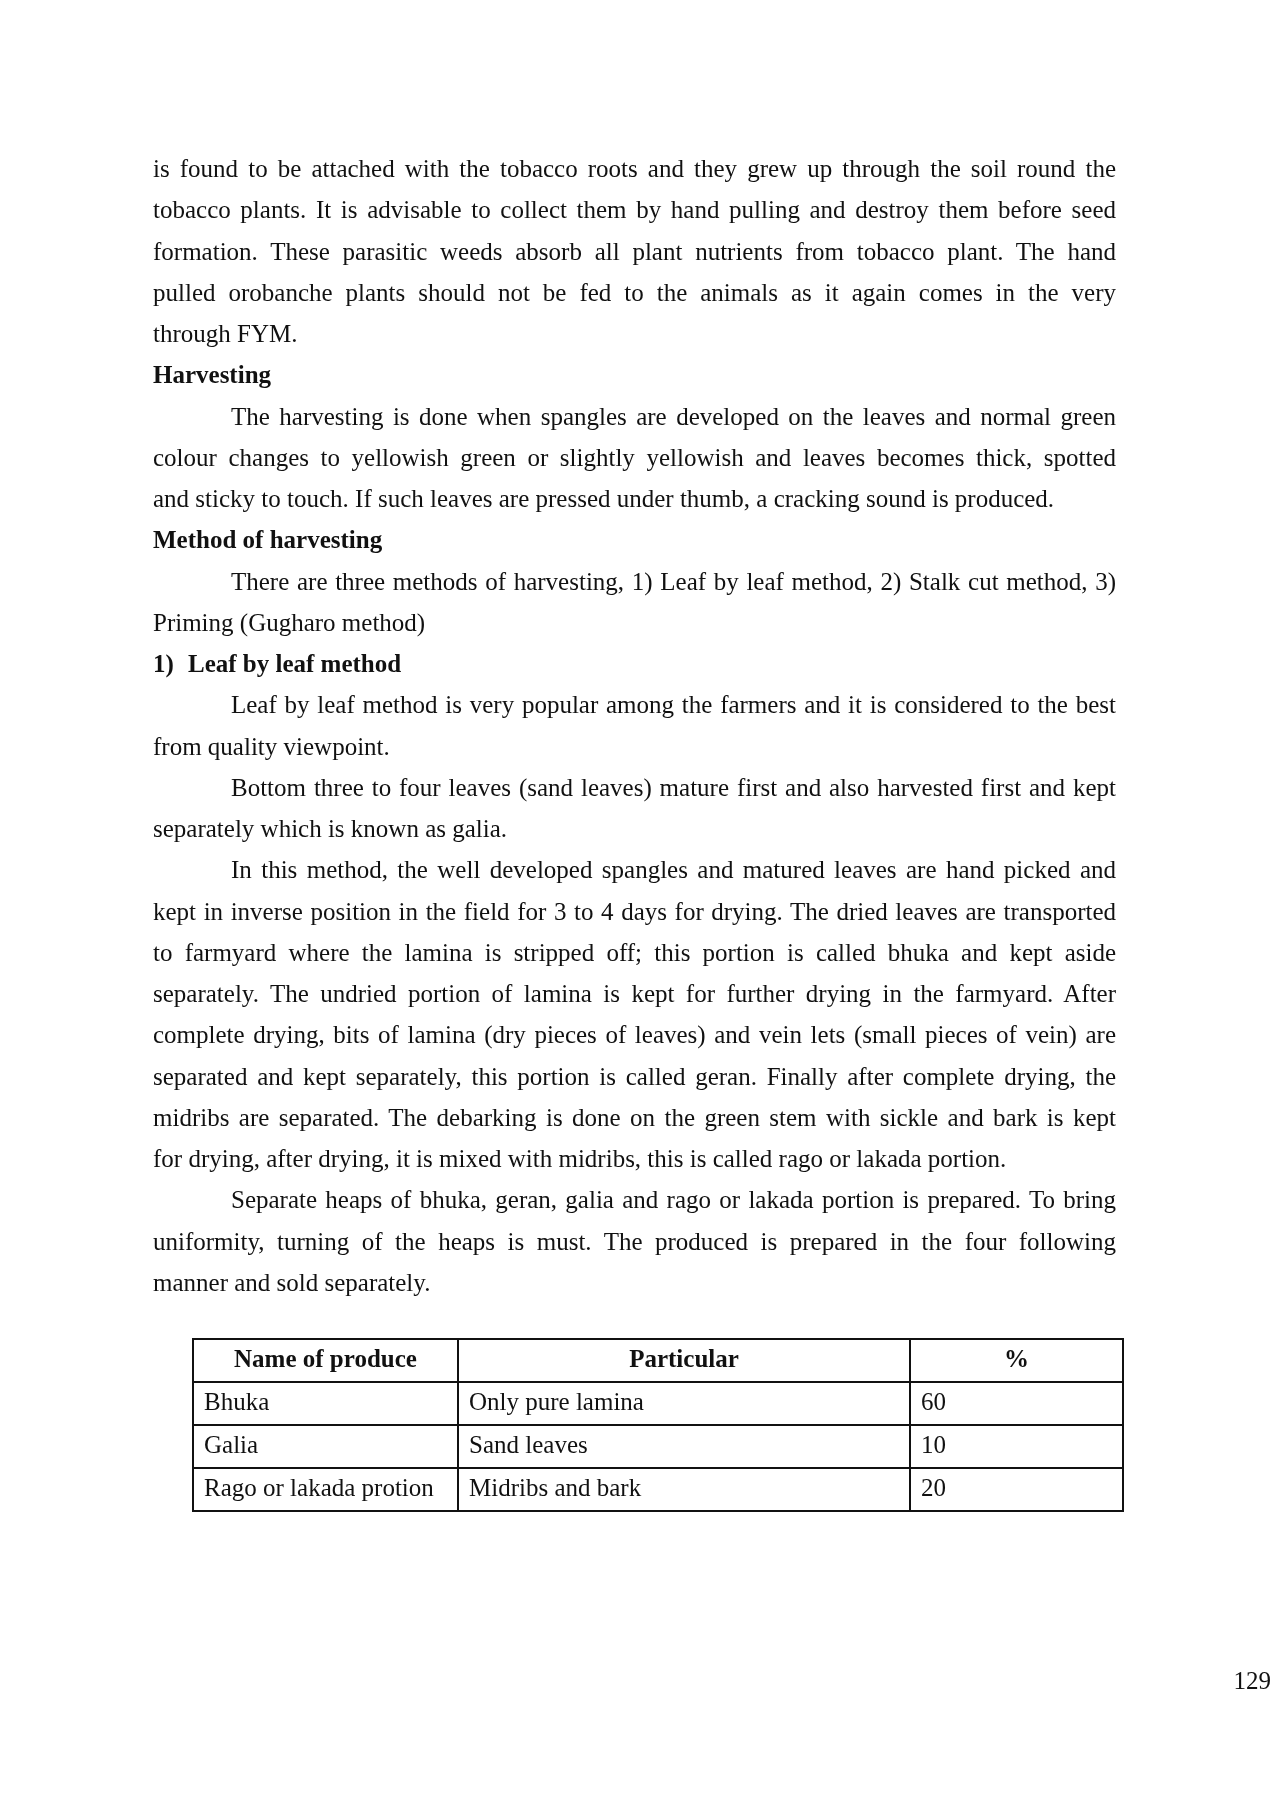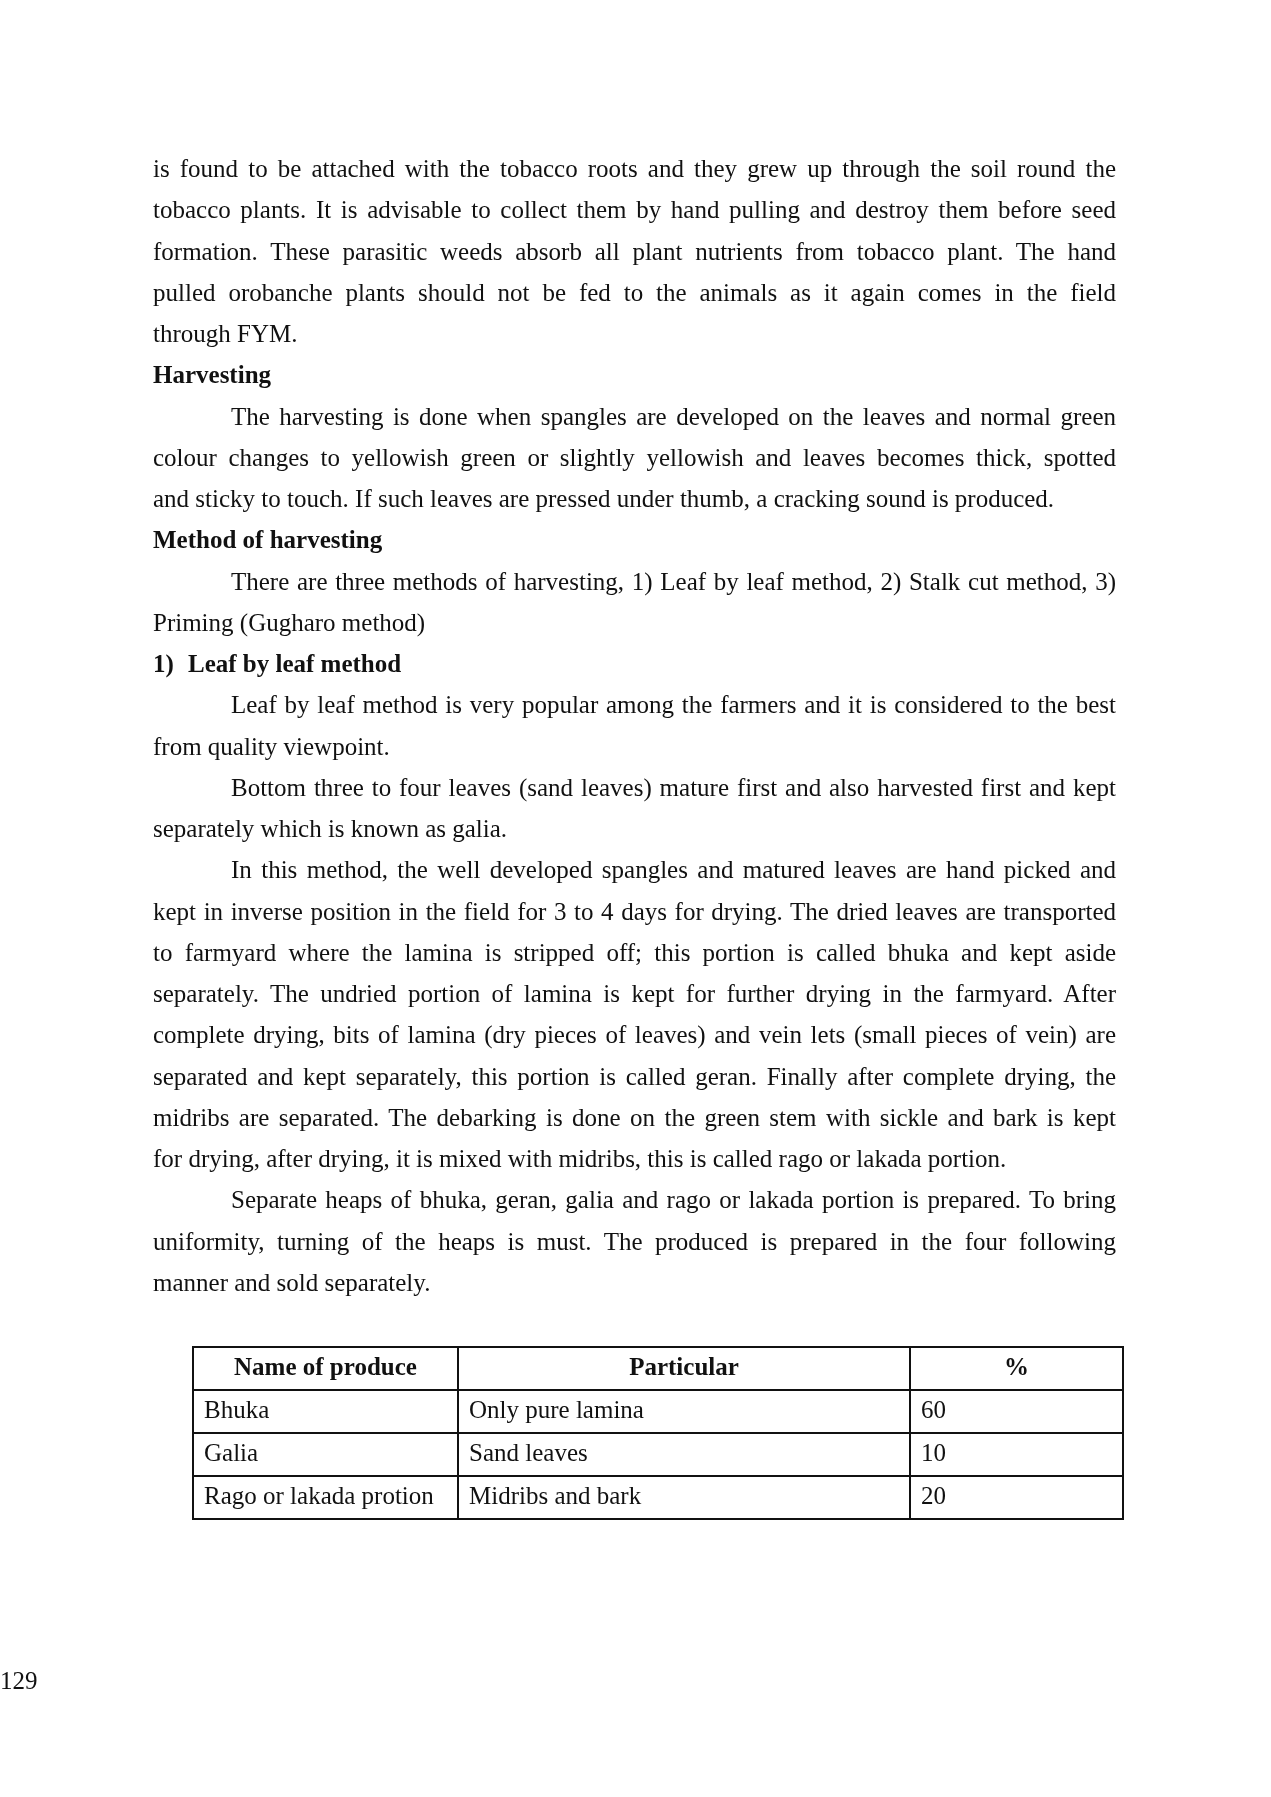--- a/index.html
+++ b/index.html
@@ -51,21 +51,20 @@
     }
     .heading-num {
       display: inline-block;
       width: 35px;
     }
     .table-wrap {
       position: absolute;
       left: 192px;
       top: 1338px;
       width: 930px;
-      margin-top: 8px;
     }
     table.produce {
       border-collapse: collapse;
       width: 930px;
       font-size: 25px;
       table-layout: fixed;
     }
     table.produce th, table.produce td {
       border: 2px solid #111111;
       height: 41px;
@@ -84,35 +83,35 @@
       text-align: left;
     }
     col.c1 { width: 265px; }
     col.c2 { width: 452px; }
     col.c3 { width: 213px; }
     .page-number {
       position: absolute;
       left: 0;
       width: 1271px;
       top: 1666px;
-      text-align: left;
+      text-align: right;
       font-size: 25px;
       line-height: 30px;
     }
   </style>
 </head>
 <body>
 
 <div class="page">
   <div class="column">
 
     <span class="line">is found to be attached with the tobacco roots and they grew up through the soil round the</span>
     <span class="line">tobacco plants. It is advisable to collect them by hand pulling and destroy them before seed</span>
     <span class="line">formation. These parasitic weeds absorb all plant nutrients from tobacco plant. The hand</span>
-    <span class="line">pulled orobanche plants should not be fed to the animals as it again comes in the field</span>
+    <span class="line">pulled orobanche plants should not be fed to the animals as it again comes in the very</span>
     <span class="line last">through FYM.</span>
 
     <span class="line heading">Harvesting</span>
     <span class="line indent">The harvesting is done when spangles are developed on the leaves and normal green</span>
     <span class="line">colour changes to yellowish green or slightly yellowish and leaves becomes thick, spotted</span>
     <span class="line last">and sticky to touch.  If such leaves are pressed under thumb, a cracking sound is produced.</span>
 
     <span class="line heading">Method of harvesting</span>
     <span class="line indent">There are three methods of harvesting, 1) Leaf by leaf method, 2) Stalk cut method, 3)</span>
     <span class="line last">Priming (Gugharo method)</span>

